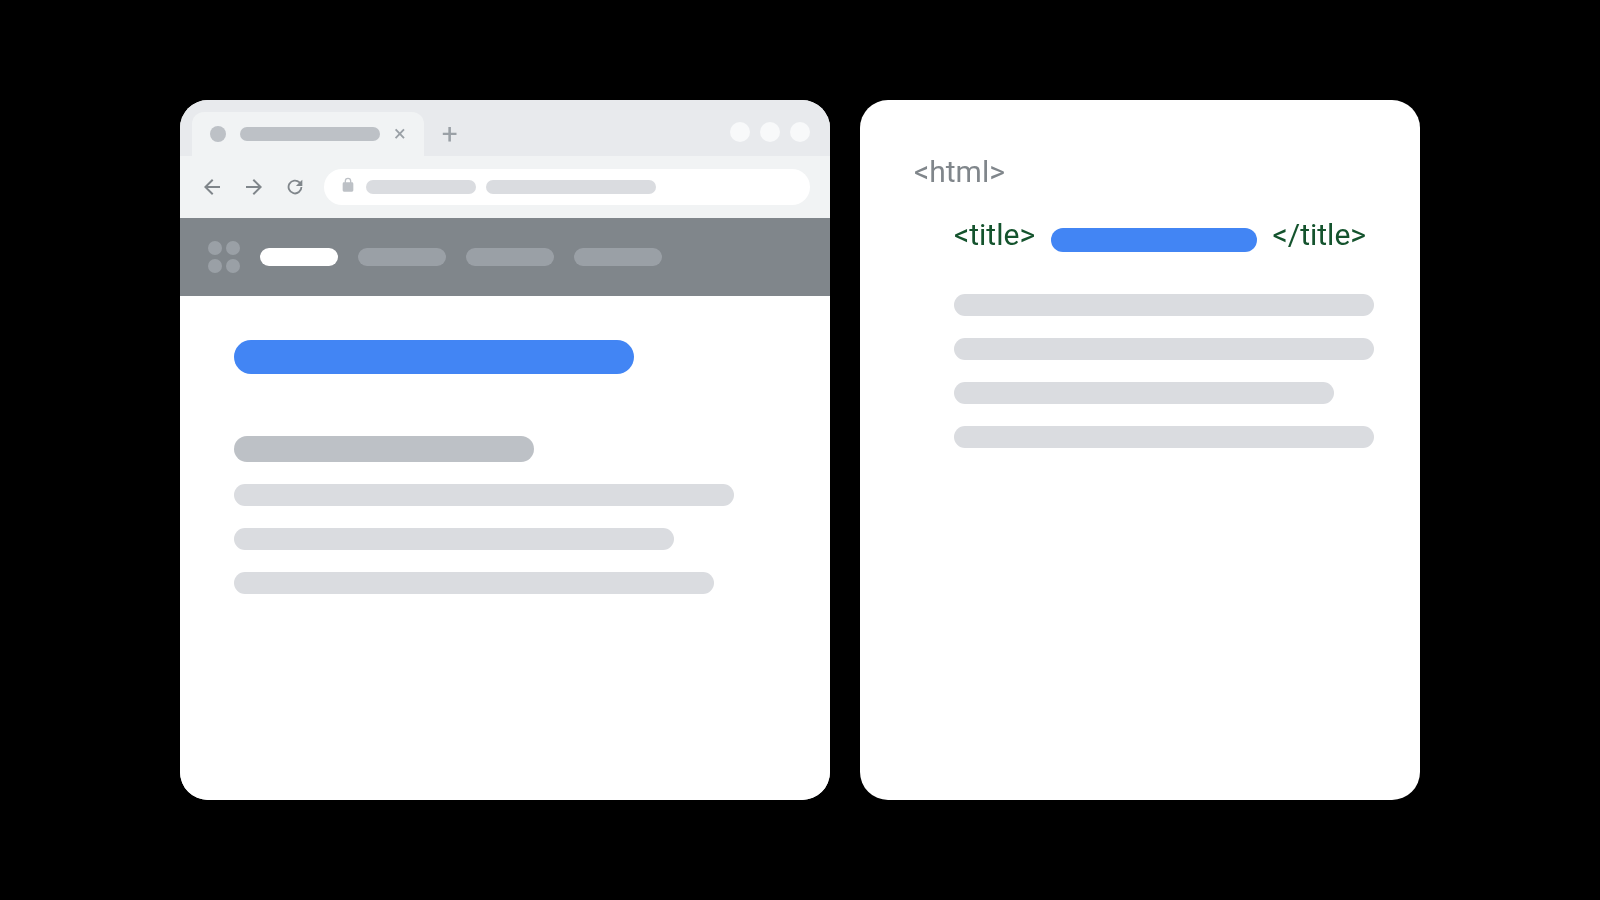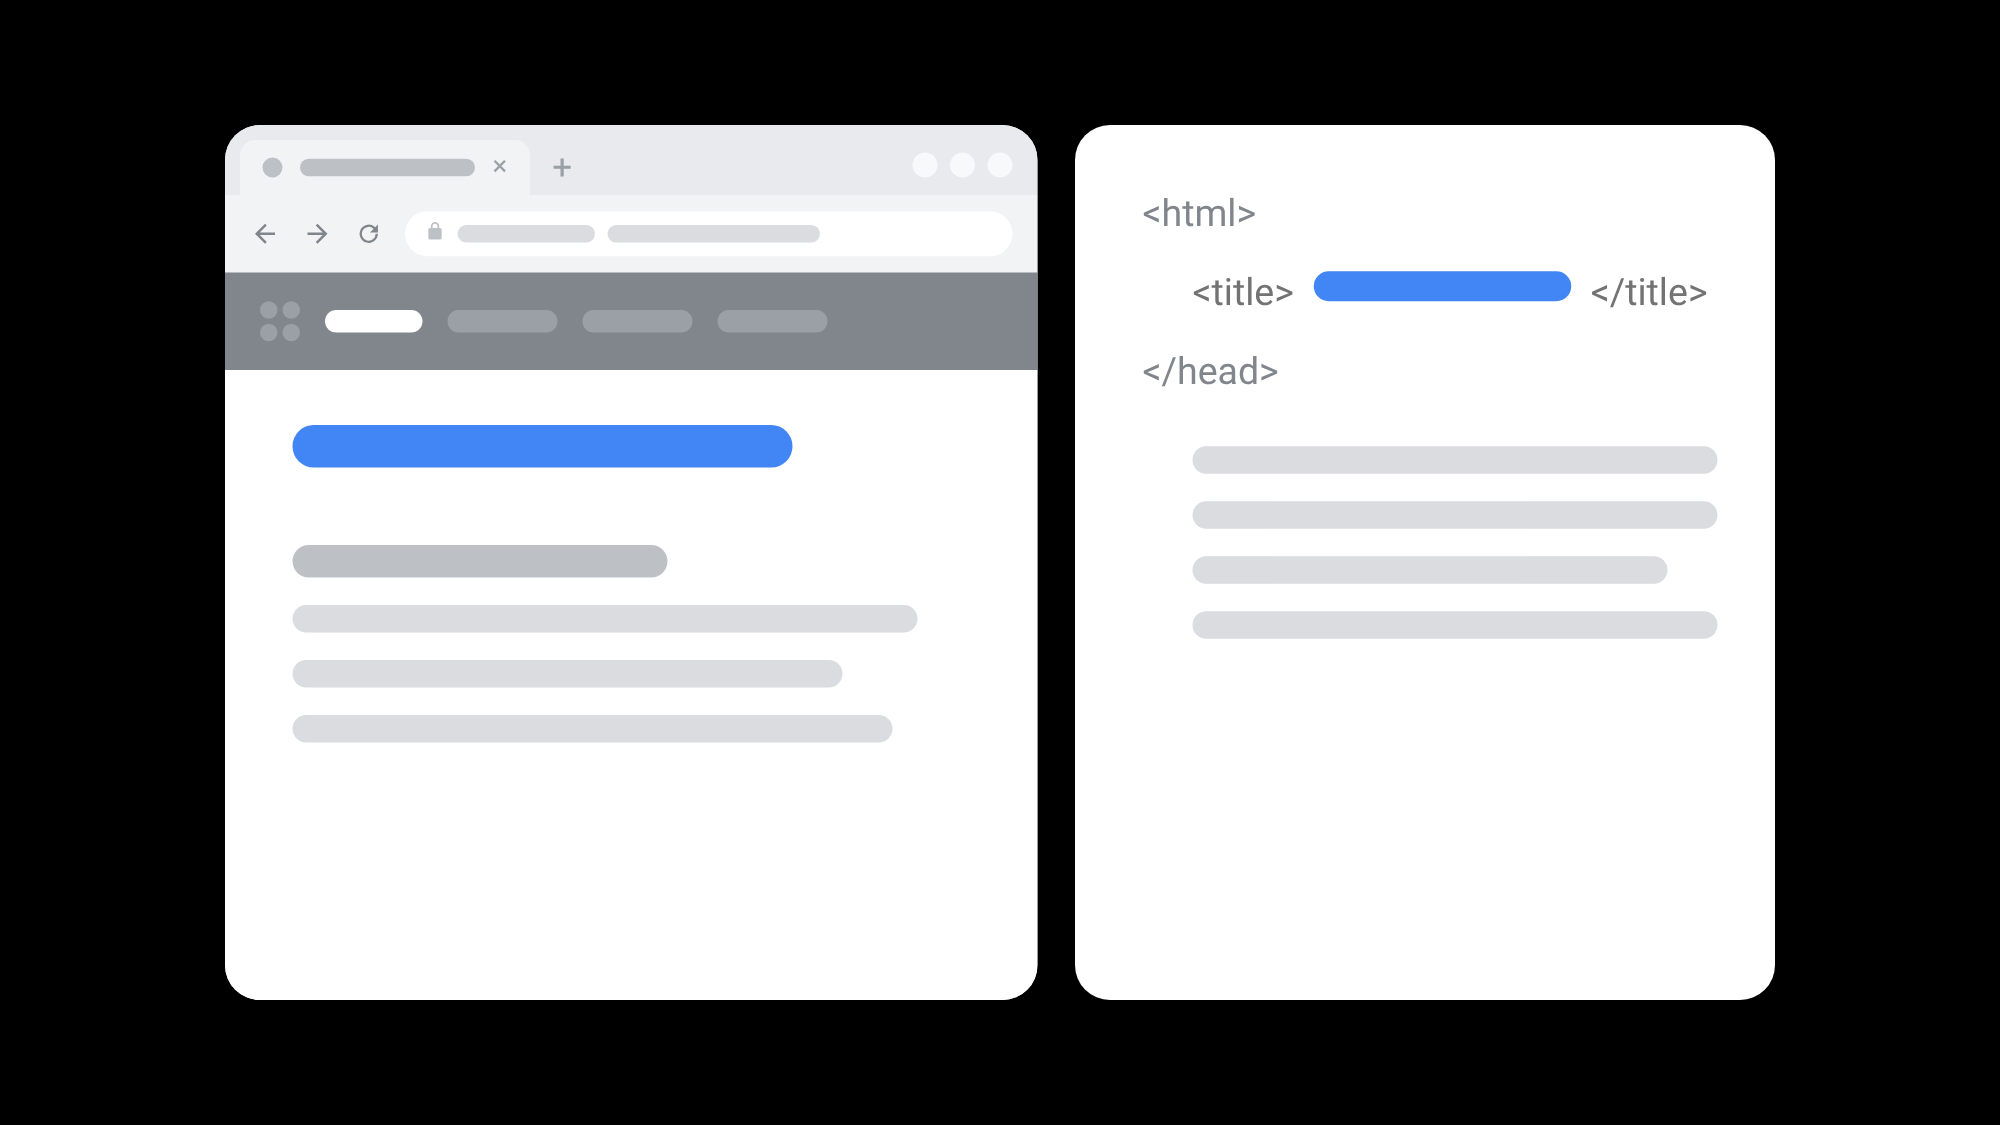--- a/index.html
+++ b/index.html
@@ -166,23 +166,23 @@
     width: 560px;
     height: 700px;
     padding: 54px 54px;
     display: flex;
     flex-direction: column;
     gap: 28px;
     font-family: "Roboto", Arial, sans-serif;
     font-size: 30px;
     color: #80868b;
   }
-  .code-line { display: flex; align-items: flex-start; gap: 16px; }
+  .code-line { display: flex; align-items: flex-end; gap: 16px; }
   .indent-1 { padding-left: 40px; }
-  .blue { color: #737373; }
+  .blue { color: #14532d; }
   .title-placeholder {
     width: 280px; height: 24px;
     background: #4285f4;
     border-radius: 12px;
   }
   .code-body {
     display: flex;
     flex-direction: column;
     gap: 22px;
     padding: 14px 0 14px 40px;
@@ -259,22 +259,19 @@
 
 <div class="panel code">
   <div class="code-line">
     <span>&lt;html&gt;</span>
   </div>
   <div class="code-line indent-1">
     <span class="blue">&lt;title&gt;</span>
     <div class="title-placeholder"></div>
     <span class="blue">&lt;/title&gt;</span>
   </div>
-  <div class="code-line">
-    <span>&lt;/head&gt;</span>
-  </div>
   <div class="code-body">
     <div class="code-body-line" style="width:420px"></div>
     <div class="code-body-line" style="width:420px"></div>
     <div class="code-body-line" style="width:380px"></div>
     <div class="code-body-line" style="width:420px"></div>
   </div>
 </div>
 
 </body></html>

